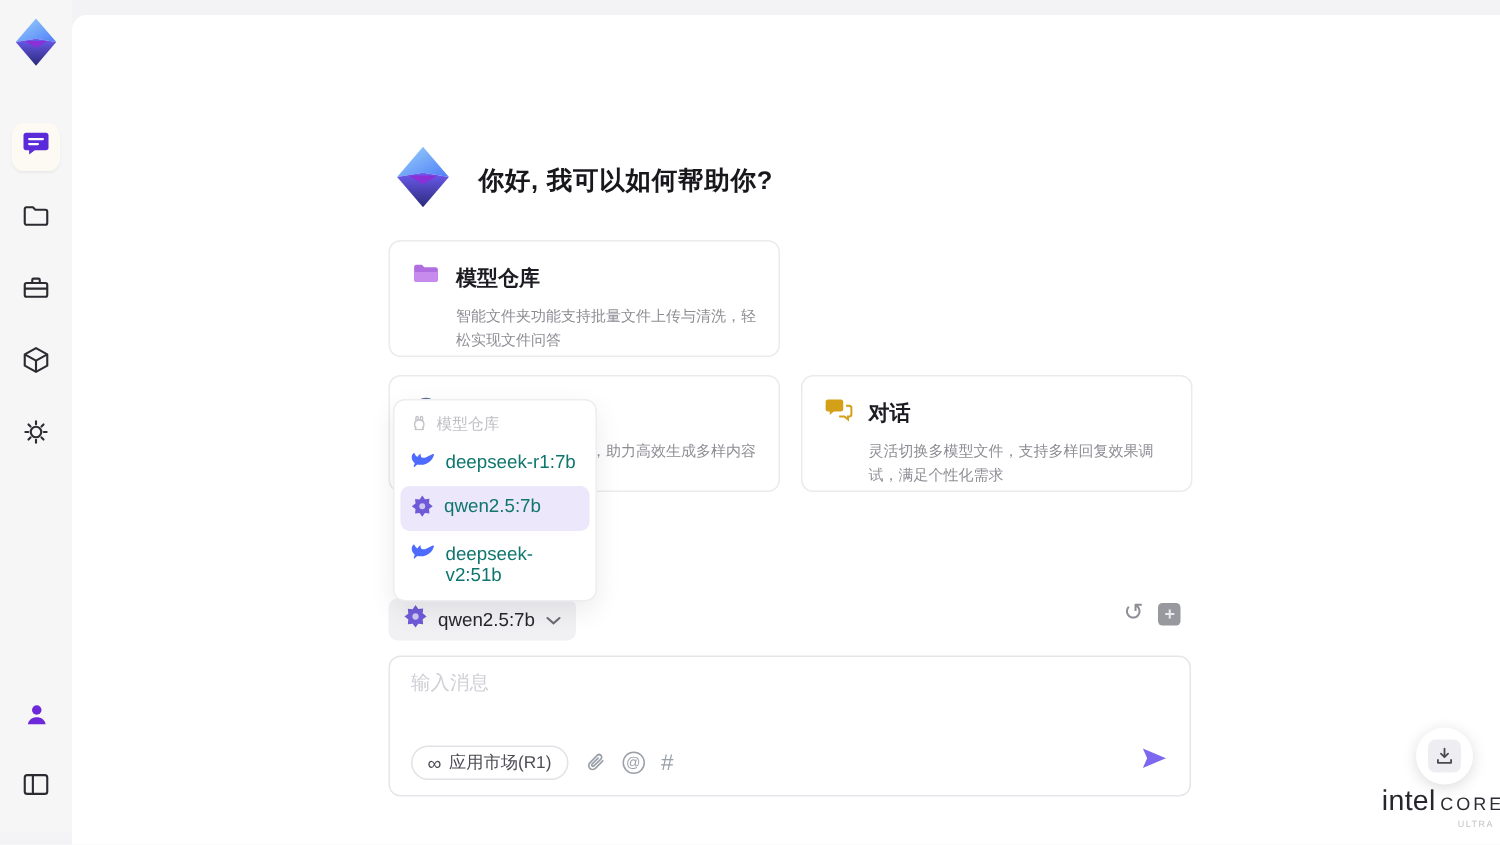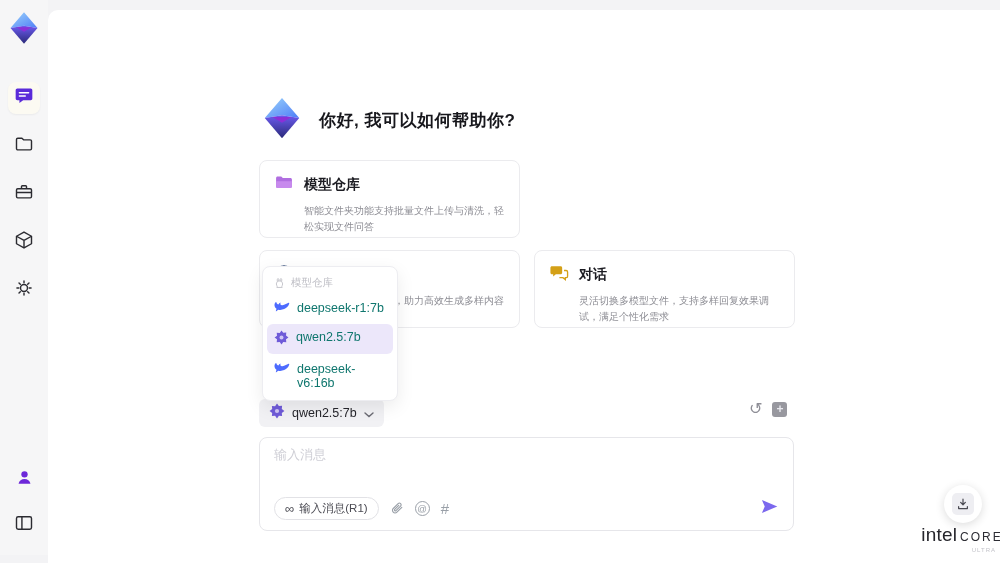--- a/index.html
+++ b/index.html
@@ -244,21 +244,21 @@
     <div class="row-icons">
       <span class="history-glyph">↺</span>
       <span class="newchat-btn">+</span>
     </div>
 
     <div class="composer">
       <textarea placeholder="输入消息" style=""></textarea>
       <div class="composer-tools">
         <span class="deepthink">
           <span class="dt-glyph">∞</span>
-          <span>输入消息(R1)</span>
+          <span>应用市场(R1)</span>
         </span>
         <span class="tool-glyph">
           <svg viewBox="0 0 16 16" width="14" height="14" fill="none" stroke="#9aa0a8" stroke-width="1.3" stroke-linecap="round">
             <path d="M13.5 7.2l-5.6 5.6c-1.2 1.2-3.1 1.2-4.2 0s-1.2-3.1 0-4.2l5.6-5.6c.8-.8 2-.8 2.8 0s.8 2 0 2.8L6.8 11c-.4.4-1 .4-1.4 0s-.4-1 0-1.4l4.6-4.6"></path>
           </svg>
         </span>
         <span class="tool-glyph at-circle">
           <span>@</span>
         </span>
         <span class="tool-glyph" style="font-size:15px;">#</span>
@@ -299,21 +299,21 @@
         </span>
         <span>qwen2.5:7b</span>
       </div>
 
       <div class="dd-item">
         <span>
           <svg viewBox="0 0 16 12" width="16" height="12">
             <path d="M15.3 2.3c-.6 2.7-2.6 4.7-5.1 5.8-1.9.8-4 1-6 .6L2.3 10.3c-.3.2-.6-.1-.5-.4l.7-2.1C1.2 6.7.3 5.1.5 3.4.6 2.6 1 1.8 1.6 1.2c.3-.3.7-.2.8.2.3 1 1 1.8 2 2.2.4-1 1.2-1.7 2.2-2.1-.3.6-.3 1.3 0 1.9.1.3.3.5.6.6 1 .3 2 .2 2.9-.2 1.6-.7 3.1-1.4 4.5-2.1.4-.2.8.2.7.6z" fill="#4d6bfe"></path>
           </svg>
         </span>
-        <span>deepseek-v6:16b</span>
+        <span>deepseek-v2:51b</span>
       </div>
     </div>
 
   </div>
 </div>
 
 <div class="fab">
   <div class="fab-inner">
     <svg viewBox="0 0 16 16" width="14" height="14" fill="none" stroke="#4a4a52" stroke-width="1.4" stroke-linecap="round" stroke-linejoin="round">
       <path d="M8 2.5v6M5.3 6.2L8 8.9l2.7-2.7M3 11v2.2h10V11"></path>

